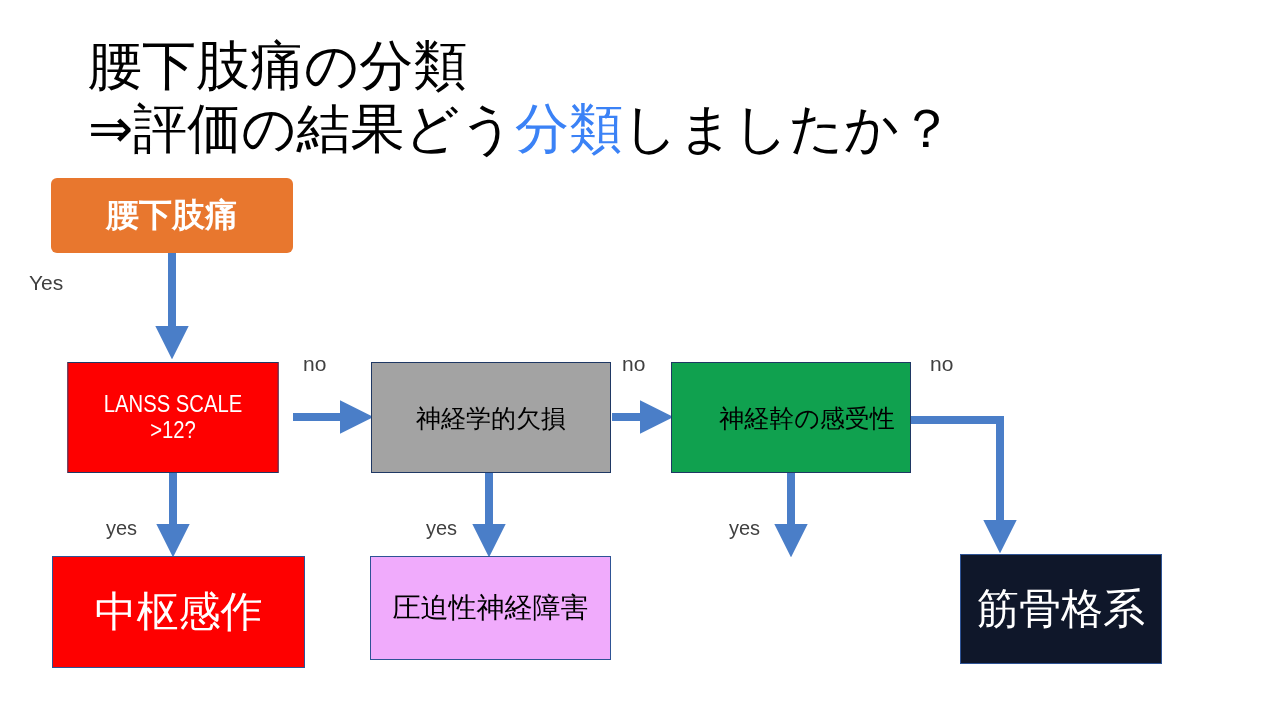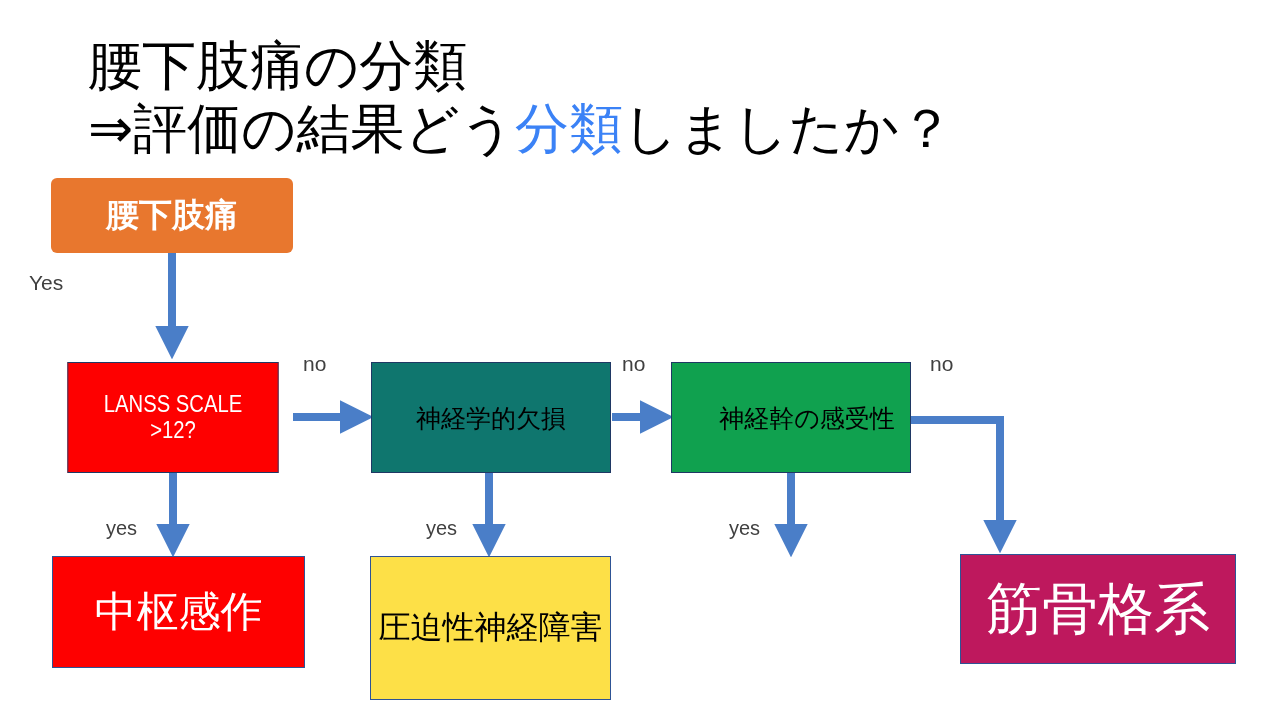--- a/index.html
+++ b/index.html
@@ -59,21 +59,21 @@
     color: #ffffff;
     font-size: 23px;
     font-stretch: condensed;
     transform: scaleX(0.88);
     transform-origin: center center;
   }
   .node-q-red .label { width: 270px; }
 
   .node-q-yellow {
     left: 371px; top: 362px; width: 240px; height: 111px;
-    background: #0f766e;
+    background: #a3a3a3;
     border: 1px solid #1f3864;
     color: #000000;
     font-size: 25px;
   }
 
   .node-q-green {
     left: 671px; top: 362px; width: 240px; height: 111px;
     background: #10a14f;
     border: 1px solid #1f3864;
     color: #000000;
@@ -83,41 +83,41 @@
 
   .node-out-red {
     left: 52px; top: 556px; width: 253px; height: 112px;
     background: #fe0000;
     border: 1px solid #2e5395;
     color: #ffffff;
     font-size: 42px;
   }
 
   .node-out-yellow {
-    left: 370px; top: 556px; width: 241px; height: 144px;
-    background: #fde047;
-    border: 1px solid #2e5395;
-    color: #000000;
-    font-size: 32px;
+    left: 370px; top: 556px; width: 241px; height: 104px;
+    background: #f0abfc;
+    border: 1px solid #2e5395;
+    color: #000000;
+    font-size: 28px;
   }
 
   .node-out-green {
     left: 670px; top: 556px; width: 241px; height: 112px;
     background: #10a14f;
     border: 1px solid #2e5395;
     color: #000000;
     font-size: 30px;
   }
 
   .node-out-navy {
-    left: 960px; top: 554px; width: 276px; height: 110px;
-    background: #be185d;
-    border: 1px solid #2e5395;
-    color: #ffffff;
-    font-size: 56px;
+    left: 960px; top: 554px; width: 202px; height: 110px;
+    background: #0f172a;
+    border: 1px solid #2e5395;
+    color: #ffffff;
+    font-size: 42px;
   }
 
   
   .edge-label {
     position: absolute;
     color: #404040;
     font-size: 21px;
     white-space: nowrap;
   }
   .edge-label.small { font-size: 20px; }

